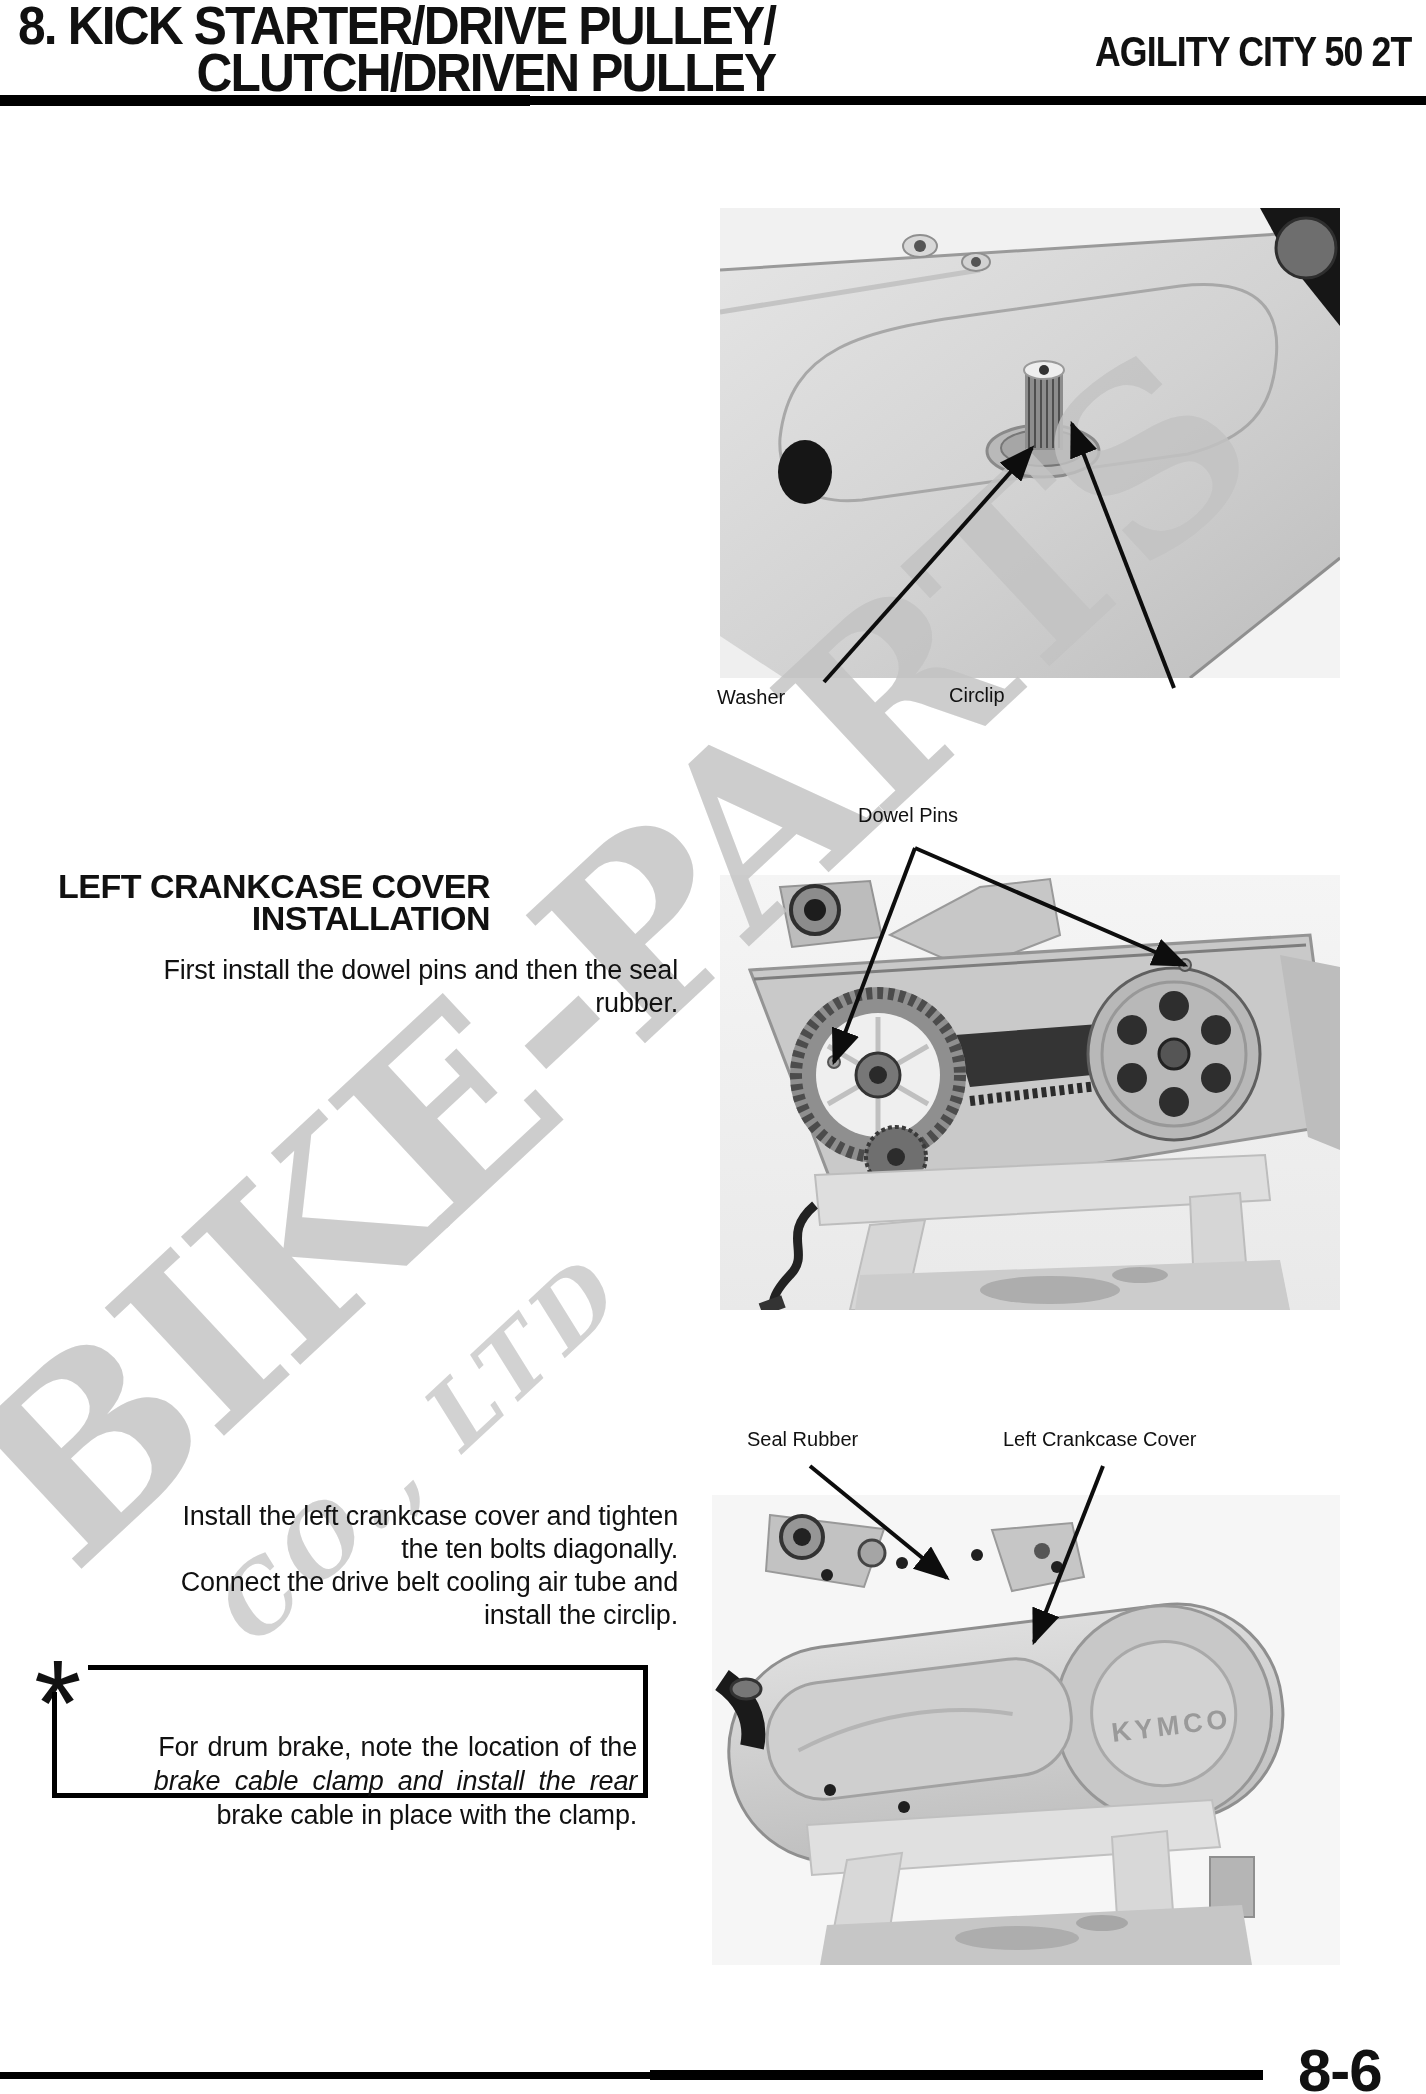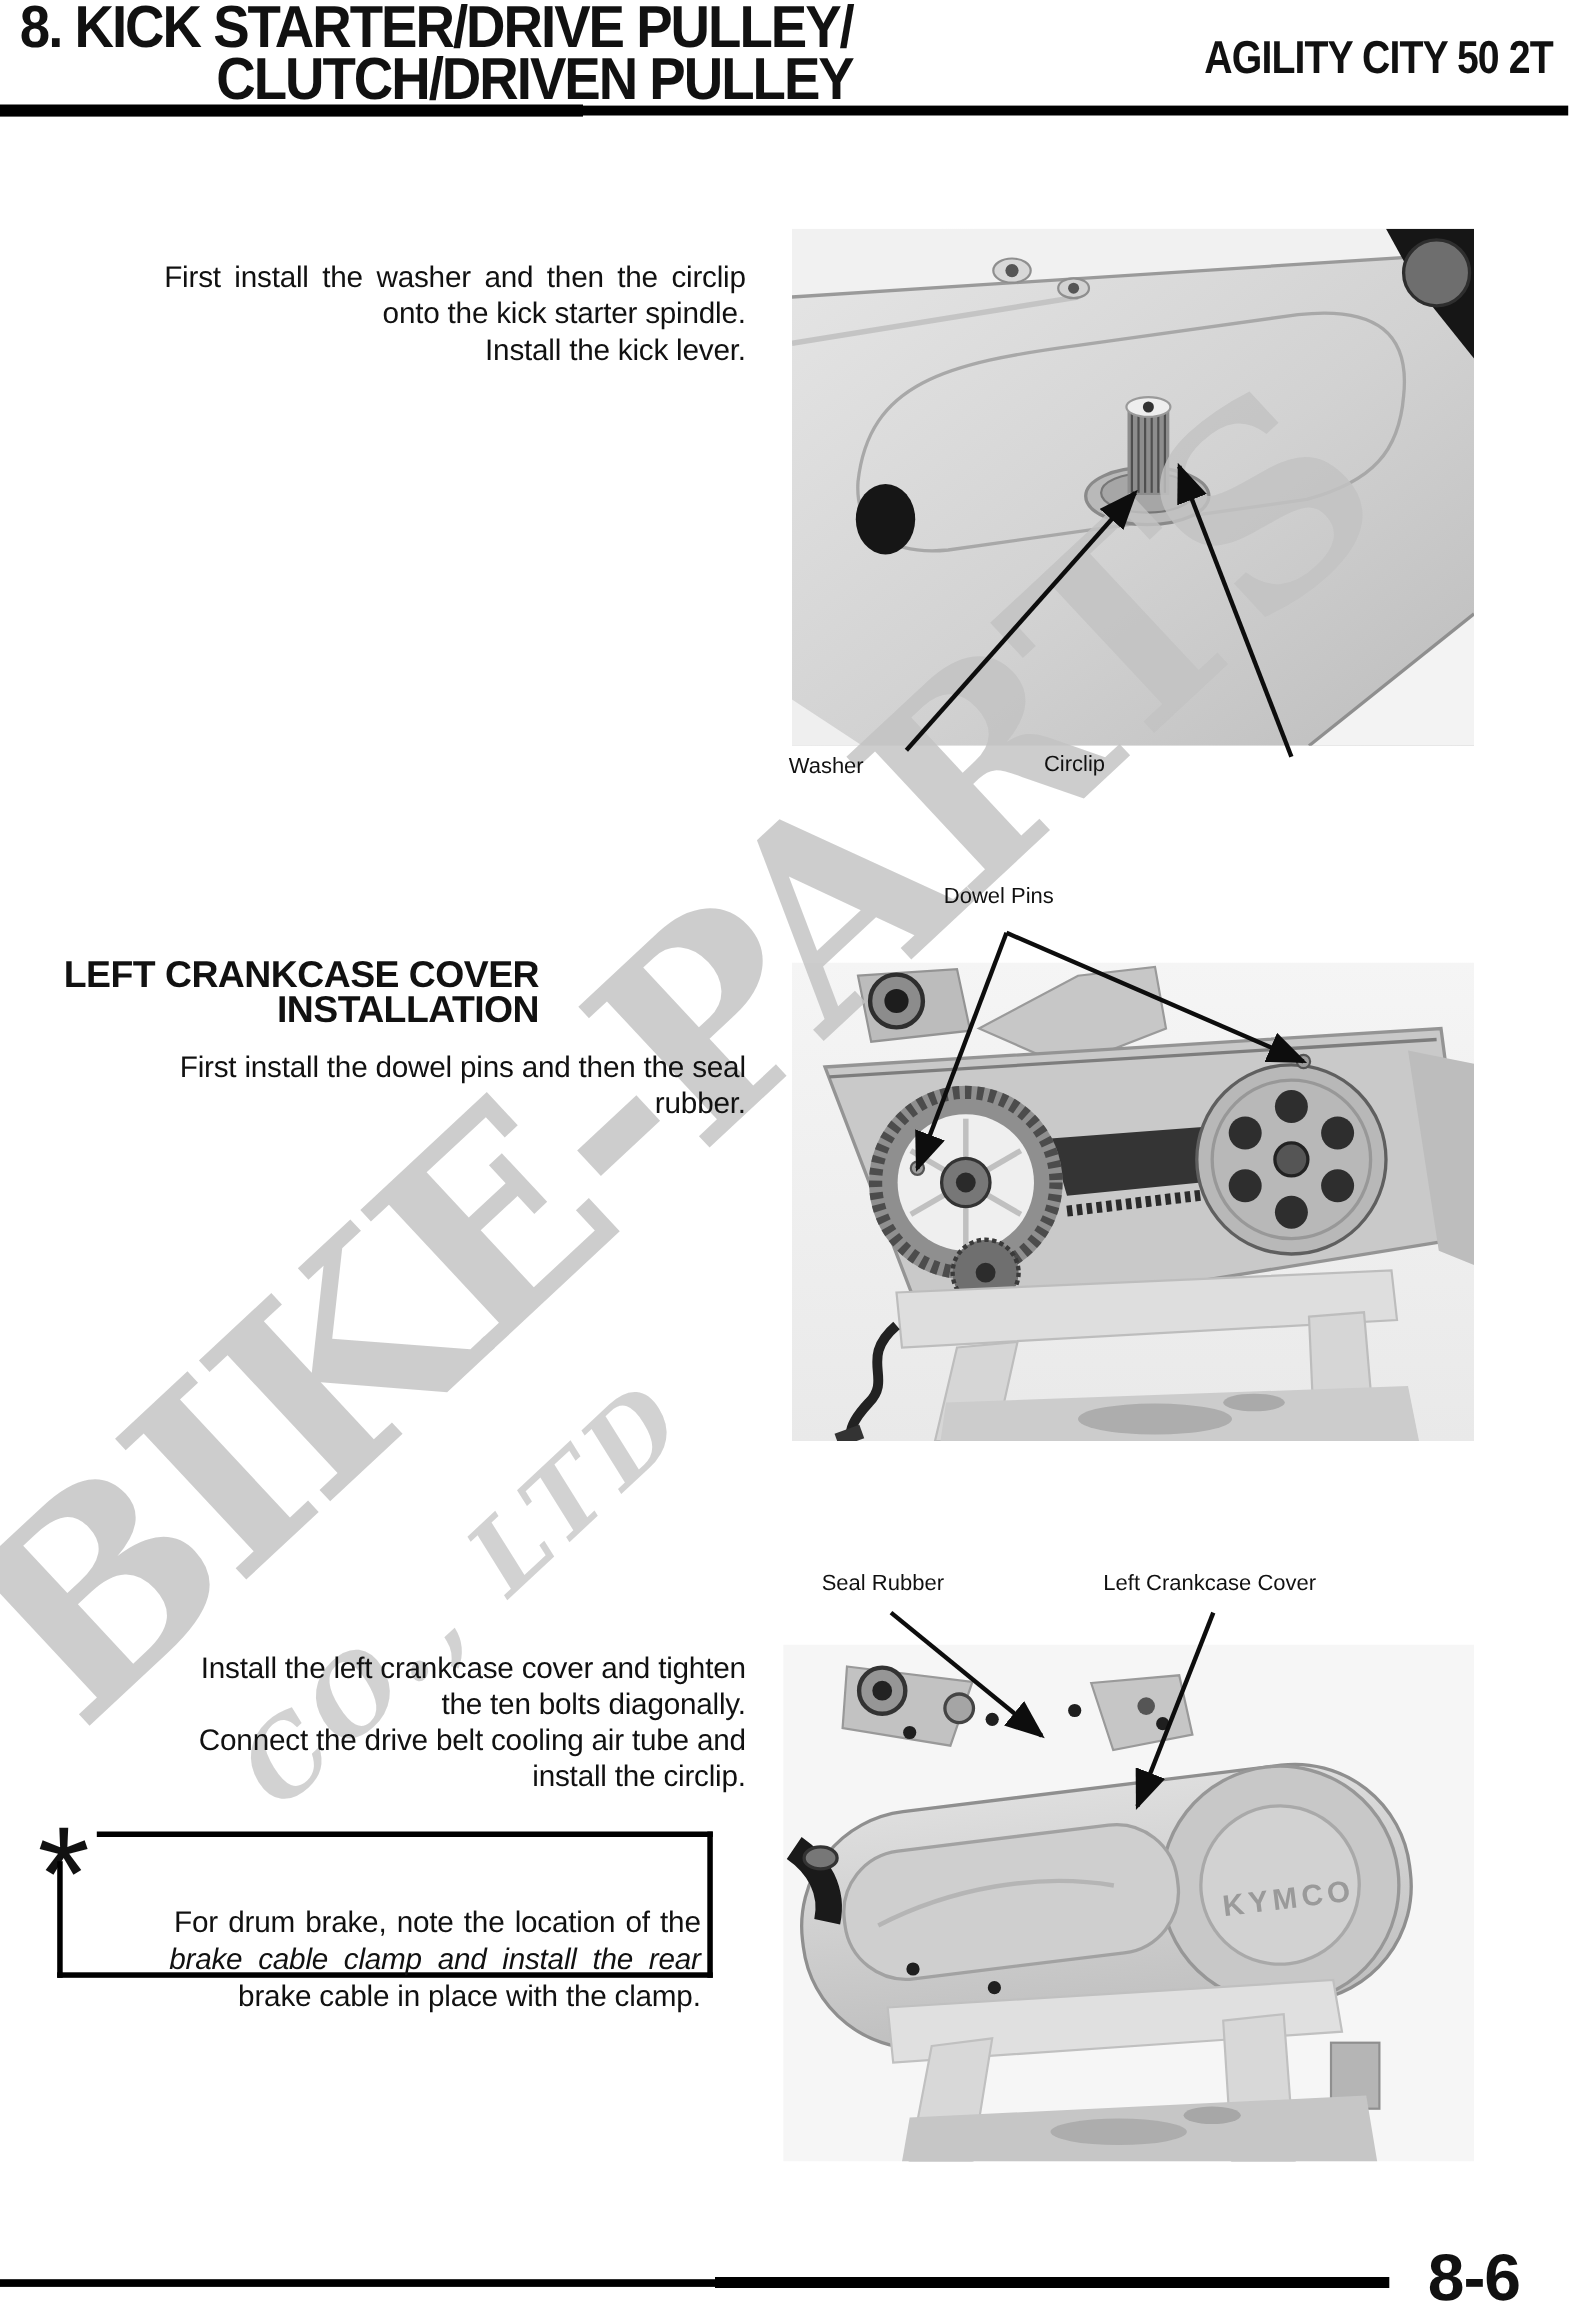--- a/index.html
+++ b/index.html
@@ -190,25 +190,20 @@
   <div class="layer-content">
 
     <div class="abs title">
       <div>8. KICK STARTER/DRIVE PULLEY/</div>
       <div class="l2">CLUTCH/DRIVEN PULLEY</div>
     </div>
     <div class="abs model">AGILITY CITY 50 2T</div>
     <div class="abs rule" style="left:0;top:96px;width:1426px;height:9px"></div>
     <div class="abs rule" style="left:0;top:95px;width:530px;height:11px"></div>
 
-    <div class="abs para" style="left:58px;top:236px;width:620px">
-      <div class="wide1">First install the washer and then the circlip</div>
-      <div>onto the kick starter spindle.</div>
-      <div>Install the kick lever.</div>
-    </div>
 
     <div class="abs photo-label" style="left:717px;top:686px">Washer</div>
     <div class="abs photo-label" style="left:949px;top:684px">Circlip</div>
     <svg class="abs" style="left:700px;top:200px" width="660" height="540" viewBox="0 0 660 540">
       <defs>
         <marker id="ah1" viewBox="0 0 10 8" refX="9" refY="4" markerWidth="9" markerHeight="7.2" orient="auto">
           <path d="M0,0 L10,4 L0,8 Z" fill="#0d0d0d"></path>
         </marker>
       </defs>
       <line x1="124" y1="482" x2="332" y2="248" stroke="#0d0d0d" stroke-width="4" marker-end="url(#ah1)"></line>

